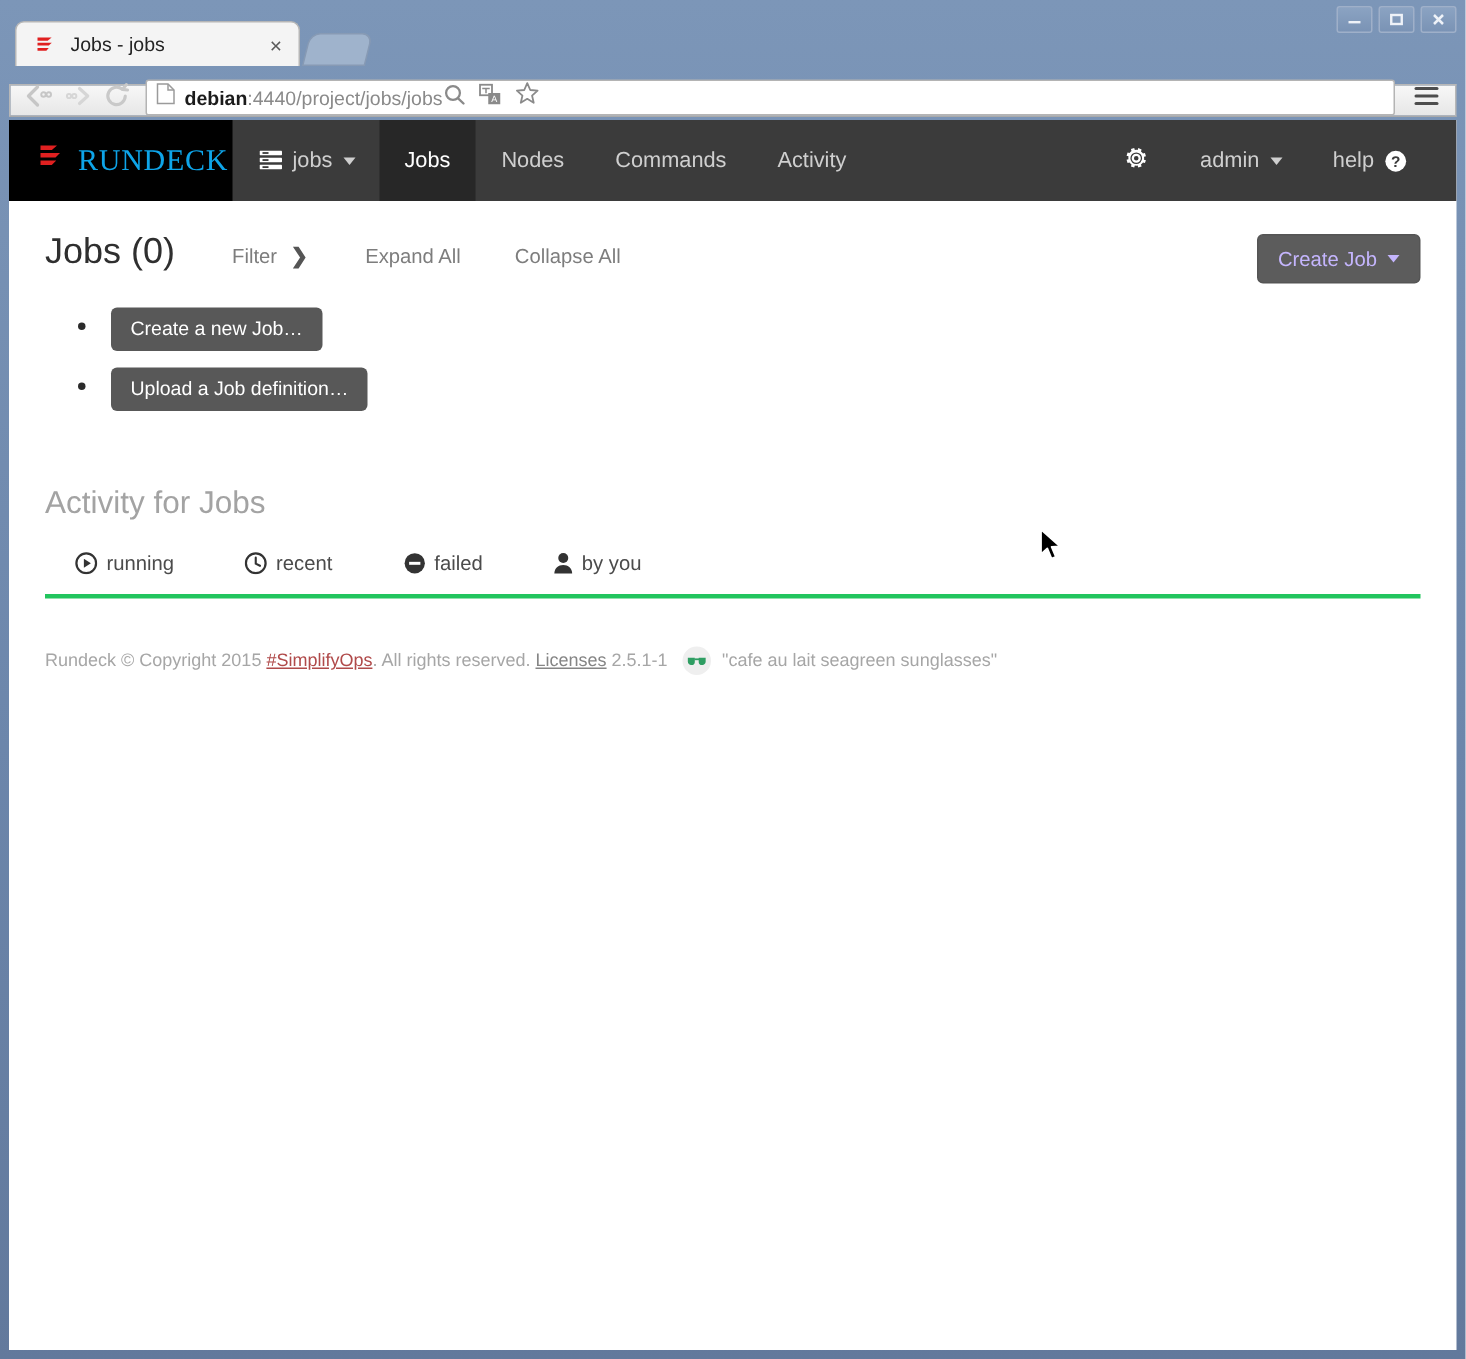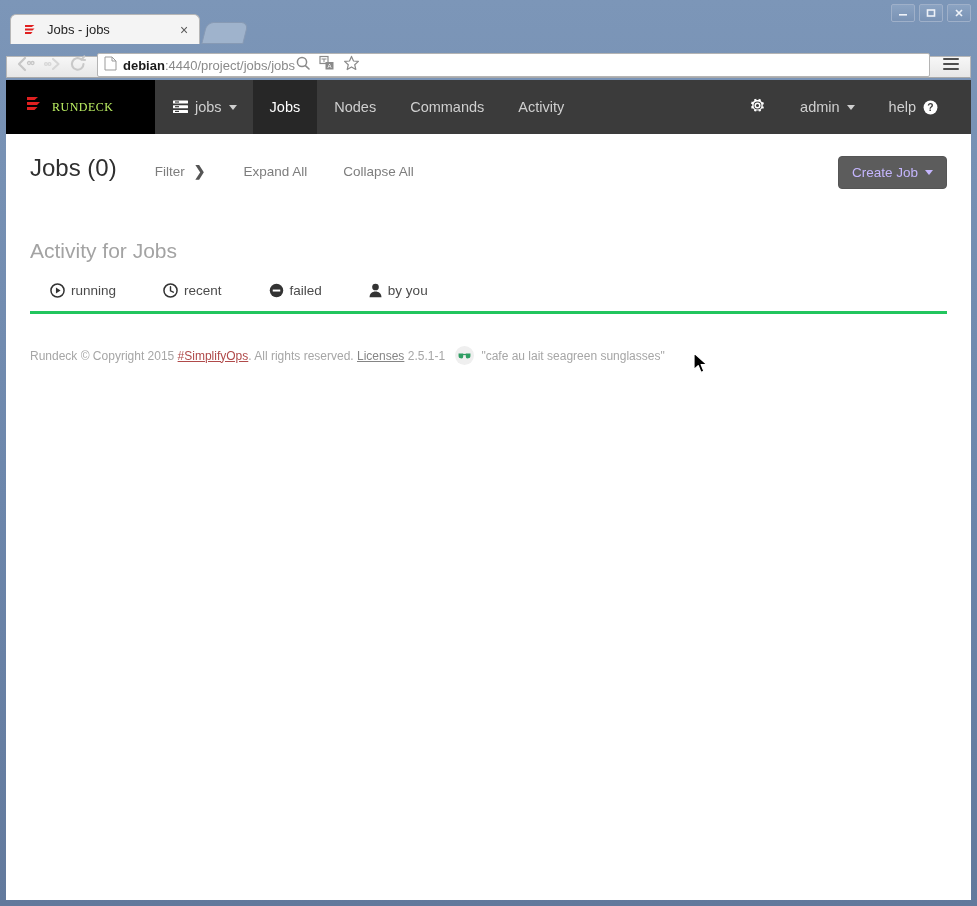--- a/index.html
+++ b/index.html
@@ -122,23 +122,23 @@
   }
   #brand {
     width: 149px;
     background: #000000;
     display: flex; align-items: center;
     padding-left: 20px;
     flex: none;
   }
   #brand-logo { flex: none; margin-right: 9px; }
   #brand-text {
-    color: #bef264;
+    color: #0ea5e9;
     font-family: "Liberation Serif", serif;
-    font-size: 12px;
+    font-size: 20px;
     letter-spacing: 0.5px;
   }
   .nav-item {
     display: flex; align-items: center;
     padding: 0 17px;
     font-size: 14.5px;
     color: #cfcfcf;
     white-space: nowrap;
   }
   .nav-item.proj { padding: 0 16px 0 18px; }
@@ -425,20 +425,28 @@
           <span class="head-sep">❯</span>
           <span class="head-link">Expand All</span>
           <span class="head-link" style="margin-left:6px">Collapse All</span>
         </div>
         <div id="create-job-btn">
           <span>Create Job</span>
           <span class="caret"></span>
         </div>
       </div>
 
+      <ul id="actions">
+        <li>
+          <span class="dark-btn">Create a new Job…</span>
+        </li>
+        <li>
+          <span class="dark-btn">Upload a Job definition…</span>
+        </li>
+      </ul>
 
       <div id="activity-title">Activity for Jobs</div>
 
       <div id="activity-tabs">
         <div class="atab">
           <span class="ic">
             <svg width="15" height="15" viewBox="0 0 16 16">
               <circle cx="8" cy="8" r="7" fill="none" stroke="#333" stroke-width="1.6"></circle>
               <path d="M6.3 4.8 L11.3 8 L6.3 11.2z" fill="#333"></path>
             </svg>

